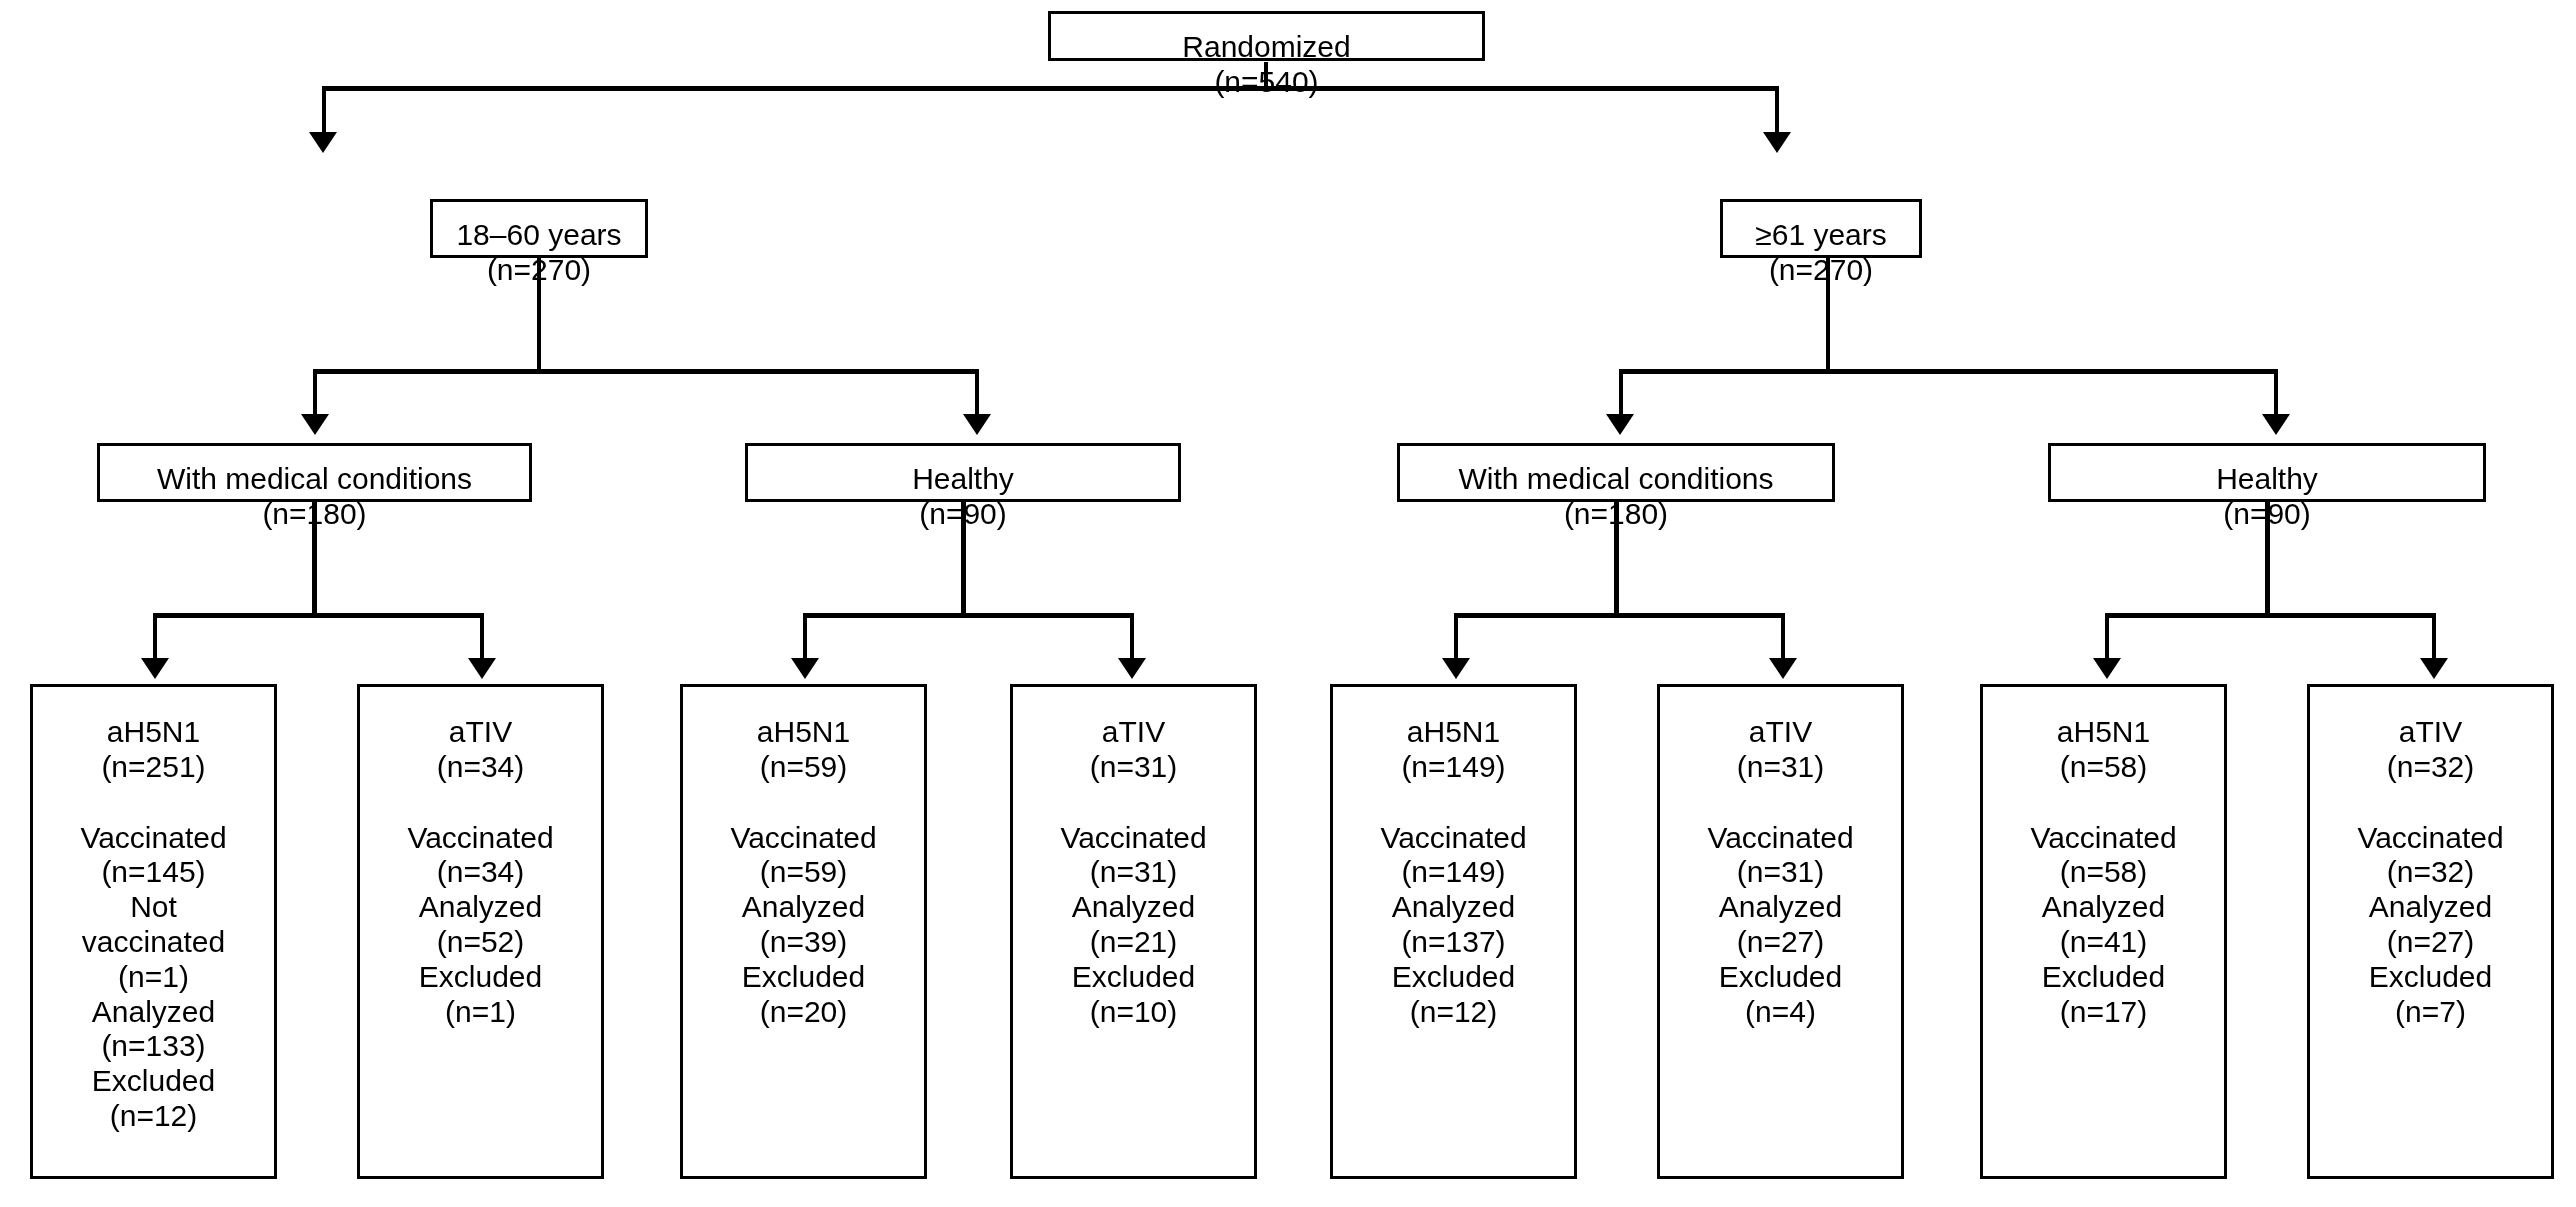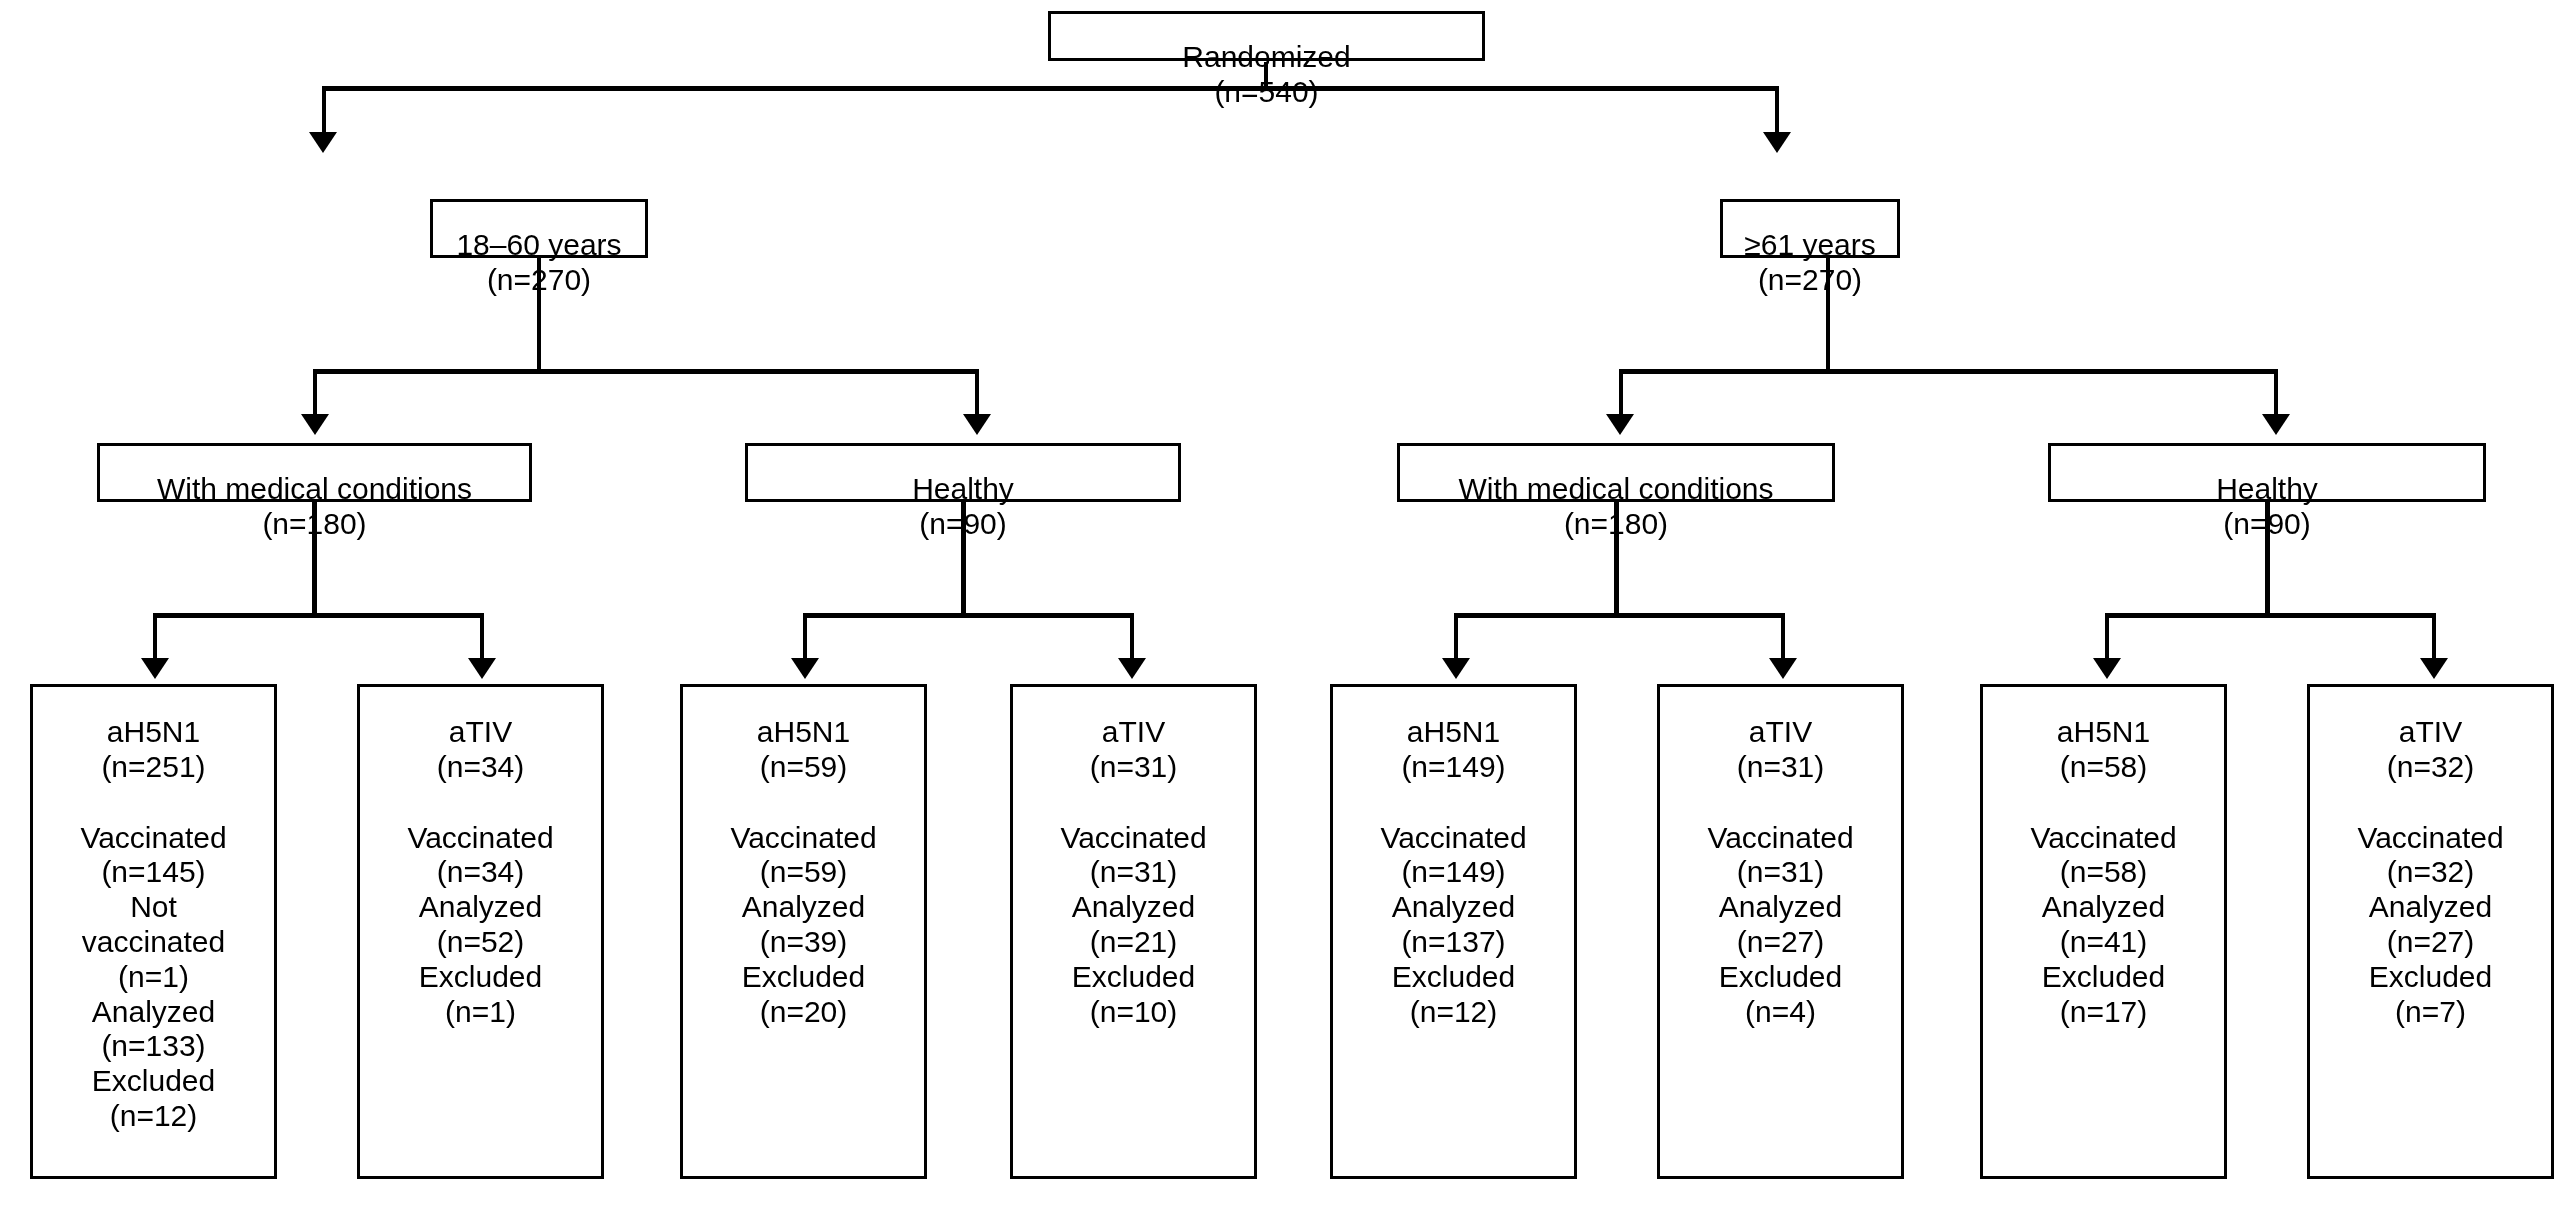--- a/index.html
+++ b/index.html
@@ -17,21 +17,21 @@
     box-sizing:border-box;
     border:3.3px solid #000000;
     background:#ffffff;
     text-align:center;
     line-height:1.16;
     font-size:30px;
     color:#000000;
   }
   .node .lines{
     display:block;
-    padding-top:26px;
+    padding-top:16px;
   }
   .node.leaf .lines{padding-top:28px;}
   .node .ln{display:block;white-space:nowrap;}
   .node .gap{display:block;height:36px;}
   .seg{
     position:absolute;
     background:#000000;
   }
   .arrowhead{
     position:absolute;
@@ -59,21 +59,21 @@
   <div class="arrowhead" style="left:309px;top:132px;"></div>
   <div class="seg" style="left:1775px;top:86px;width:4.1px;height:50px;"></div>
   <div class="arrowhead" style="left:1763px;top:132px;"></div>
 
   <div class="node" style="left:430px;top:199px;width:218px;height:59px;">
     <span class="lines">
       <span class="ln">18–60 years</span>
       <span class="ln">(n=270)</span>
     </span>
   </div>
-  <div class="node" style="left:1720px;top:199px;width:180px;height:59px;">
+  <div class="node" style="left:1720px;top:199px;width:202px;height:59px;">
     <span class="lines">
       <span class="ln">≥61 years</span>
       <span class="ln">(n=270)</span>
     </span>
   </div>
 
   <div class="seg" style="left:537px;top:257px;width:4.1px;height:114px;"></div>
   <div class="seg" style="left:313px;top:369px;width:666px;height:4.9px;"></div>
   <div class="seg" style="left:313px;top:369px;width:4.1px;height:50px;"></div>
   <div class="arrowhead" style="left:301px;top:414px;"></div>

